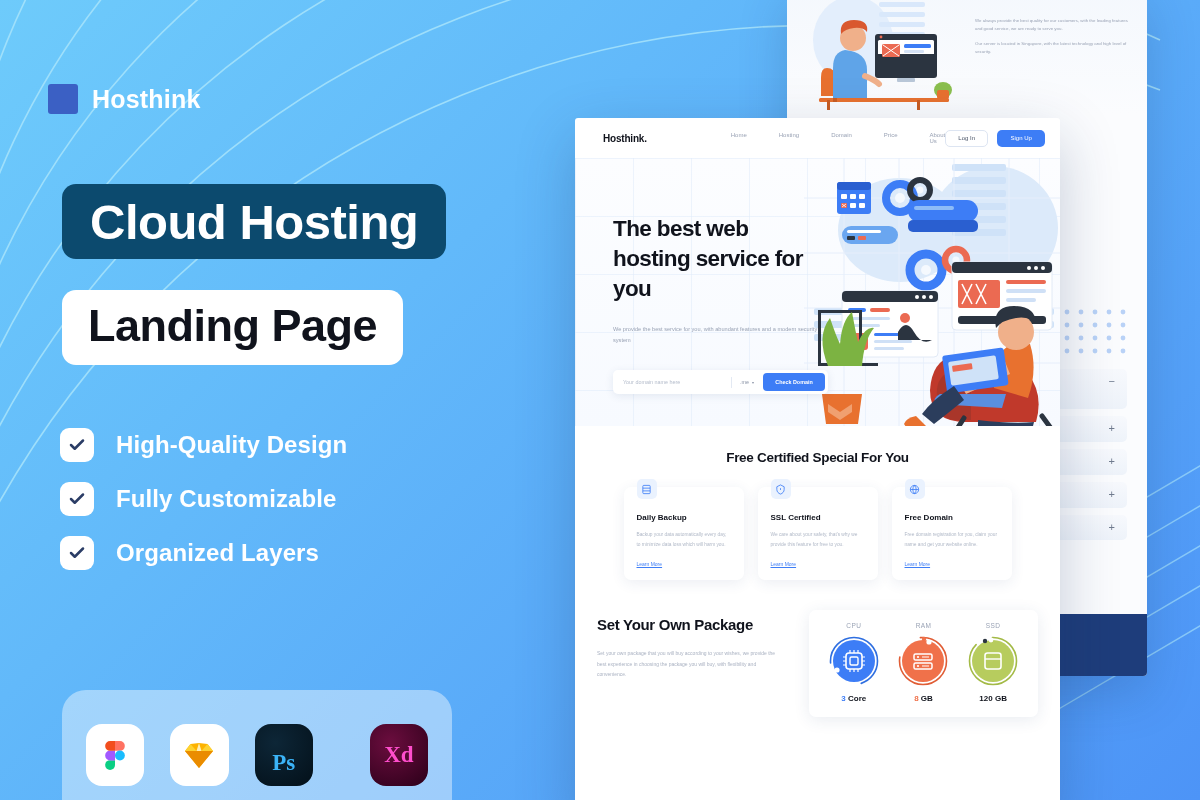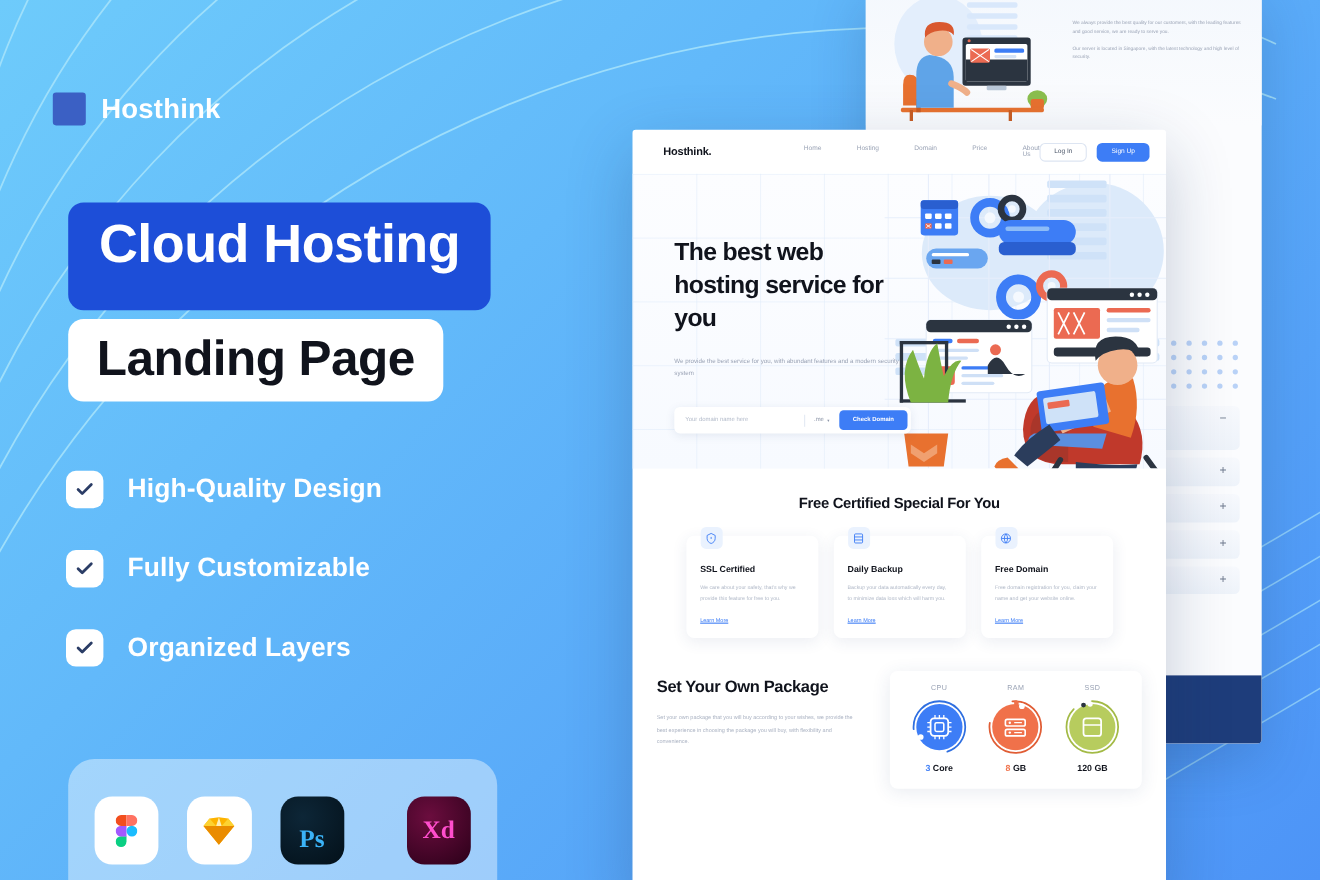--- a/index.html
+++ b/index.html
@@ -15,33 +15,33 @@
 
   
   .left-panel { position: absolute; left: 0; top: 0; width: 575px; height: 800px; z-index: 5; }
 
   .brand { position: absolute; left: 48px; top: 84px; display: flex; align-items: center; gap: 14px; text-align: center; }
   .brand-mark { width: 30px; height: 30px; background: #3b60c4; border-radius: 3px; }
   .brand-name { font-size: 25px; font-weight: 700; color: #ffffff; letter-spacing: .2px; }
 
   .title-badge {
     position: absolute; left: 62px; top: 184px;
-    background: #1d4ed8; border-radius: 14px;
-    padding: 14px 28px 35px 28px;
+    background: #0c4a6e; border-radius: 14px;
+    padding: 14px 28px 12px 28px;
   }
   .title-badge .txt { font-size: 49px; font-weight: 700; color: #ffffff; letter-spacing: -.5px; line-height: 1; }
 
   .subtitle-badge {
     position: absolute; left: 62px; top: 290px;
     background: #ffffff; border-radius: 14px;
     padding: 13px 26px 17px 26px;
   }
   .subtitle-badge .txt { font-size: 45px; font-weight: 700; color: #10131c; letter-spacing: -.5px; line-height: 1; }
 
-  .features { position: absolute; left: 60px; top: 428px; display: flex; flex-direction: column; gap: 38px; }
+  .features { position: absolute; left: 60px; top: 428px; display: flex; flex-direction: column; gap: 20px; }
   .feature-row { display: flex; align-items: center; gap: 22px; }
   .check-box {
     width: 34px; height: 34px; background: #ffffff; border-radius: 9px;
     display: flex; align-items: center; justify-content: center; flex: 0 0 auto;
   }
   .check-box svg { width: 18px; height: 18px; }
   .feature-label { font-size: 24px; font-weight: 700; color: #ffffff; letter-spacing: .1px; }
 
   .app-dock {
     position: absolute; left: 62px; top: 690px; width: 390px; height: 130px;
@@ -555,38 +555,38 @@
     </svg>
   </div>
 
   <div class="features-sec">
     <div class="sec-title">Free Certified Special For You</div>
     <div class="cards">
 
       <div class="f-card">
         <div class="f-icon">
           <svg viewBox="0 0 24 24" fill="none" stroke="#3d7df6" stroke-width="1.8">
+              <rect x="4" y="3" width="16" height="18" rx="2"></rect>
+              <path d="M4 9h16M4 15h16"></path>
+            </svg>
+        </div>
+        <div class="f-title">Daily Backup</div>
+        <div class="f-desc">Backup your data automatically every day, to minimize data loss which will harm you.</div>
+        <div class="f-link">Learn More</div>
+      </div>
+
+      <div class="f-card">
+        <div class="f-icon">
+          <svg viewBox="0 0 24 24" fill="none" stroke="#3d7df6" stroke-width="1.8">
               <path d="M12 2l8 4v6c0 5-3.5 8.5-8 10-4.5-1.5-8-5-8-10V6z"></path>
               <path d="M12 9v4"></path>
             </svg>
         </div>
         <div class="f-title">SSL Certified</div>
         <div class="f-desc">We care about your safety, that's why we provide this feature for free to you.</div>
-        <div class="f-link">Learn More</div>
-      </div>
-
-      <div class="f-card">
-        <div class="f-icon">
-          <svg viewBox="0 0 24 24" fill="none" stroke="#3d7df6" stroke-width="1.8">
-              <rect x="4" y="3" width="16" height="18" rx="2"></rect>
-              <path d="M4 9h16M4 15h16"></path>
-            </svg>
-        </div>
-        <div class="f-title">Daily Backup</div>
-        <div class="f-desc">Backup your data automatically every day, to minimize data loss which will harm you.</div>
         <div class="f-link">Learn More</div>
       </div>
 
       <div class="f-card">
         <div class="f-icon">
           <svg viewBox="0 0 24 24" fill="none" stroke="#3d7df6" stroke-width="1.8">
               <circle cx="12" cy="12" r="9"></circle>
               <path d="M3 12h18M12 3a14 14 0 0 1 0 18a14 14 0 0 1 0-18z"></path>
             </svg>
         </div>

